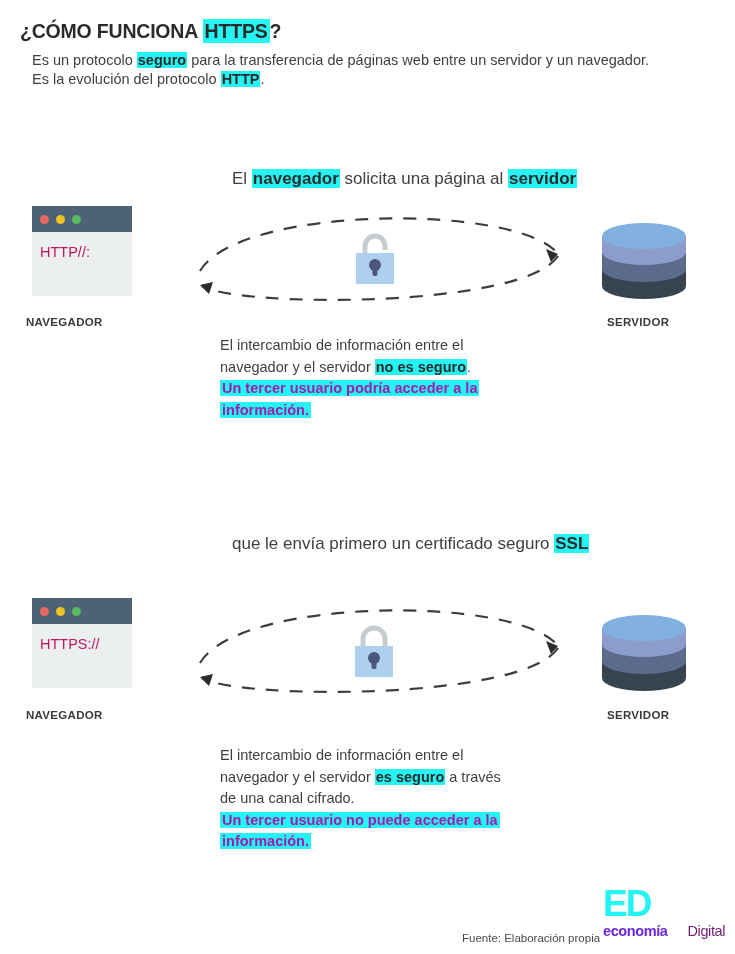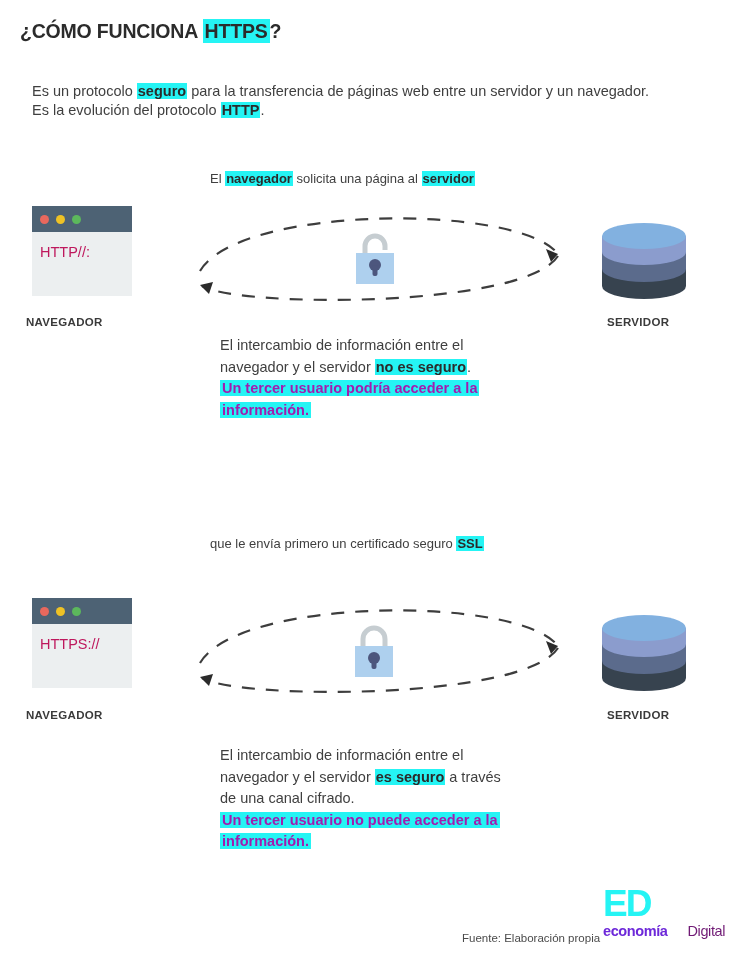--- a/index.html
+++ b/index.html
@@ -45,38 +45,38 @@
     font-weight: bold;
     letter-spacing: -0.2px;
     color: #2b2b2b;
     white-space: nowrap;
   }
   .title .hl { font-weight: bold; padding: 1px 2px; }
 
   .intro {
     position: absolute;
     left: 32px;
-    top: 82px;
+    top: 51px;
     font-size: 14.5px;
     line-height: 19px;
     color: #3f3f3f;
     white-space: nowrap;
   }
 
   
   .section { position: absolute; left: 0; width: 735px; }
   .section-http  { top: 168px; }
   .section-https { top: 533px; }
 
   
   .caption-top {
     position: absolute;
-    left: 210px;
+    left: 232px;
     top: 0px;
-    font-size: 13px;
+    font-size: 17px;
     line-height: 21px;
     color: #3f3f3f;
     white-space: nowrap;
   }
 
   
   .caption-bottom {
     position: absolute;
     left: 220px;
     font-size: 14.5px;

